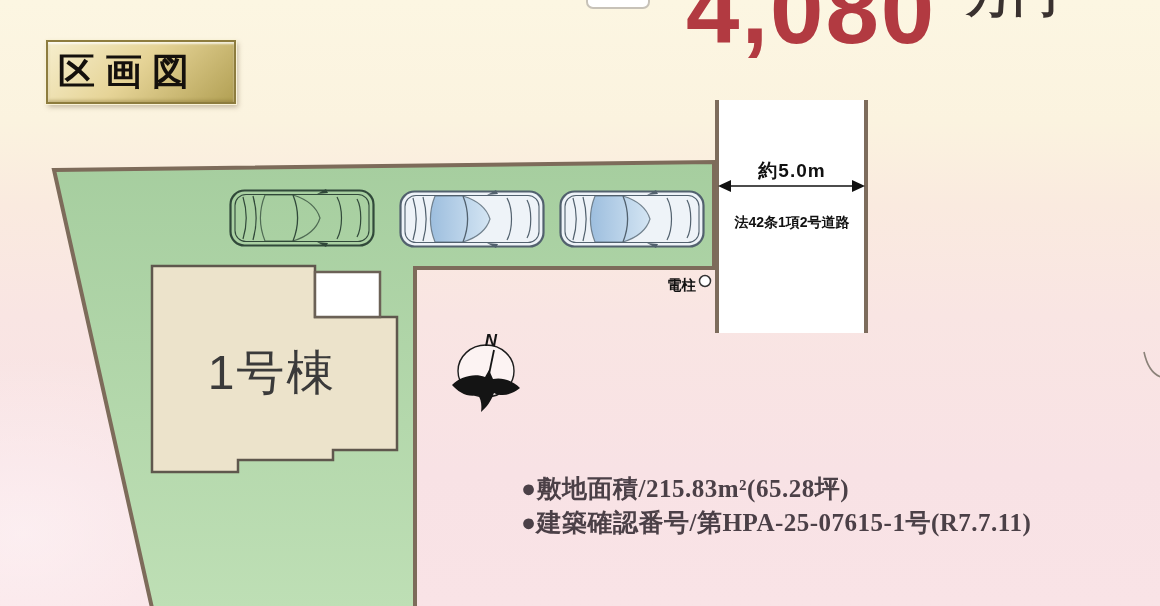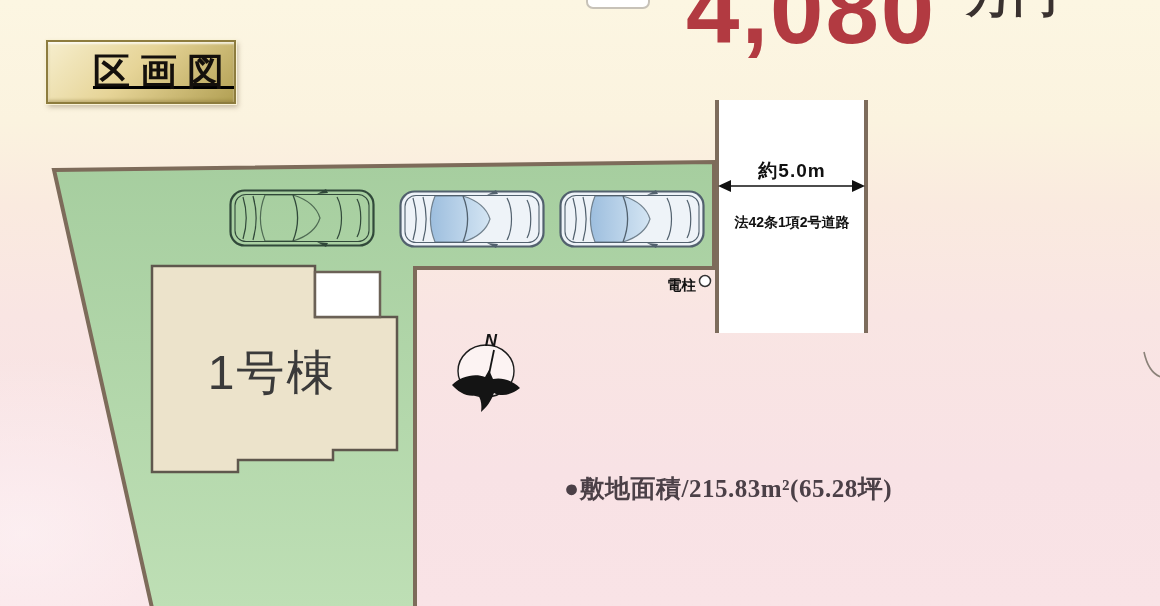--- a/index.html
+++ b/index.html
@@ -7,38 +7,37 @@
     position:relative; width:1160px; height:606px; overflow:hidden;
     background:
       radial-gradient(420px 300px at 2% 88%, rgba(255,248,250,0.55), rgba(255,248,250,0) 60%),
       linear-gradient(180deg,#fcf6e2 0%,#fbf3df 20%,#faeadf 34%,#f9e5e3 52%,#f8e2e5 78%,#f9e3e6 100%);
     font-family:"Liberation Sans", sans-serif;
   }
   #plan { position:absolute; left:0; top:0; }
 
   .title-badge {
     position:absolute; left:46px; top:40px; width:186px; height:60px;
-    display:flex; align-items:center; justify-content:flex-end;
+    display:flex; align-items:center; justify-content:flex-start;
     background:linear-gradient(135deg,#f6eecd 0%,#e6d497 46%,#b2a054 100%);
     border:2px solid #8d7c3e;
     box-shadow:0 0 0 1px #f9f2d8, 2px 3px 5px rgba(90,70,40,.35), inset 0 2px 2px rgba(255,255,255,.75), inset 0 -2px 3px rgba(120,100,40,.35);
-    text-decoration:underline;
   }
   .title-badge span {
     font-family:"Liberation Serif", serif; font-weight:700; font-size:37px;
     letter-spacing:10px; padding-left:10px; color:#14100c; white-space:nowrap;
   }
 
   .cut-label {
     position:absolute; left:586px; top:-10px; width:60px; height:15px;
     background:#fff; border:2px solid #c7c2b8; border-radius:0 0 7px 7px;
   }
 
   .info {
-    position:absolute; left:564px; top:472px;
+    position:absolute; left:521px; top:472px;
     font-family:"Liberation Serif", serif; font-weight:700; font-size:25px;
     line-height:34px; color:#4b4047; letter-spacing:0.5px; white-space:nowrap;
   }
   .info p { margin:0; }
 
   
   .car-outline { --car-body: rgba(0,0,0,0); --car-stroke:#31493a; --glass-op:0; }
   .car-blue    { --car-body:#eef3f8;        --car-stroke:#52616e; --glass-op:1; }
 </style>
 </head>
@@ -111,15 +110,16 @@
   </svg>
 
   <div class="cut-label"></div>
 
   <div class="title-badge">
     <span>区画図</span>
   </div>
 
   <div class="info">
     <p>●敷地面積/215.83m²(65.28坪)</p>
+    <p>●建築確認番号/第HPA-25-07615-1号(R7.7.11)</p>
   </div>
 
 </div>
 
 </body></html>

